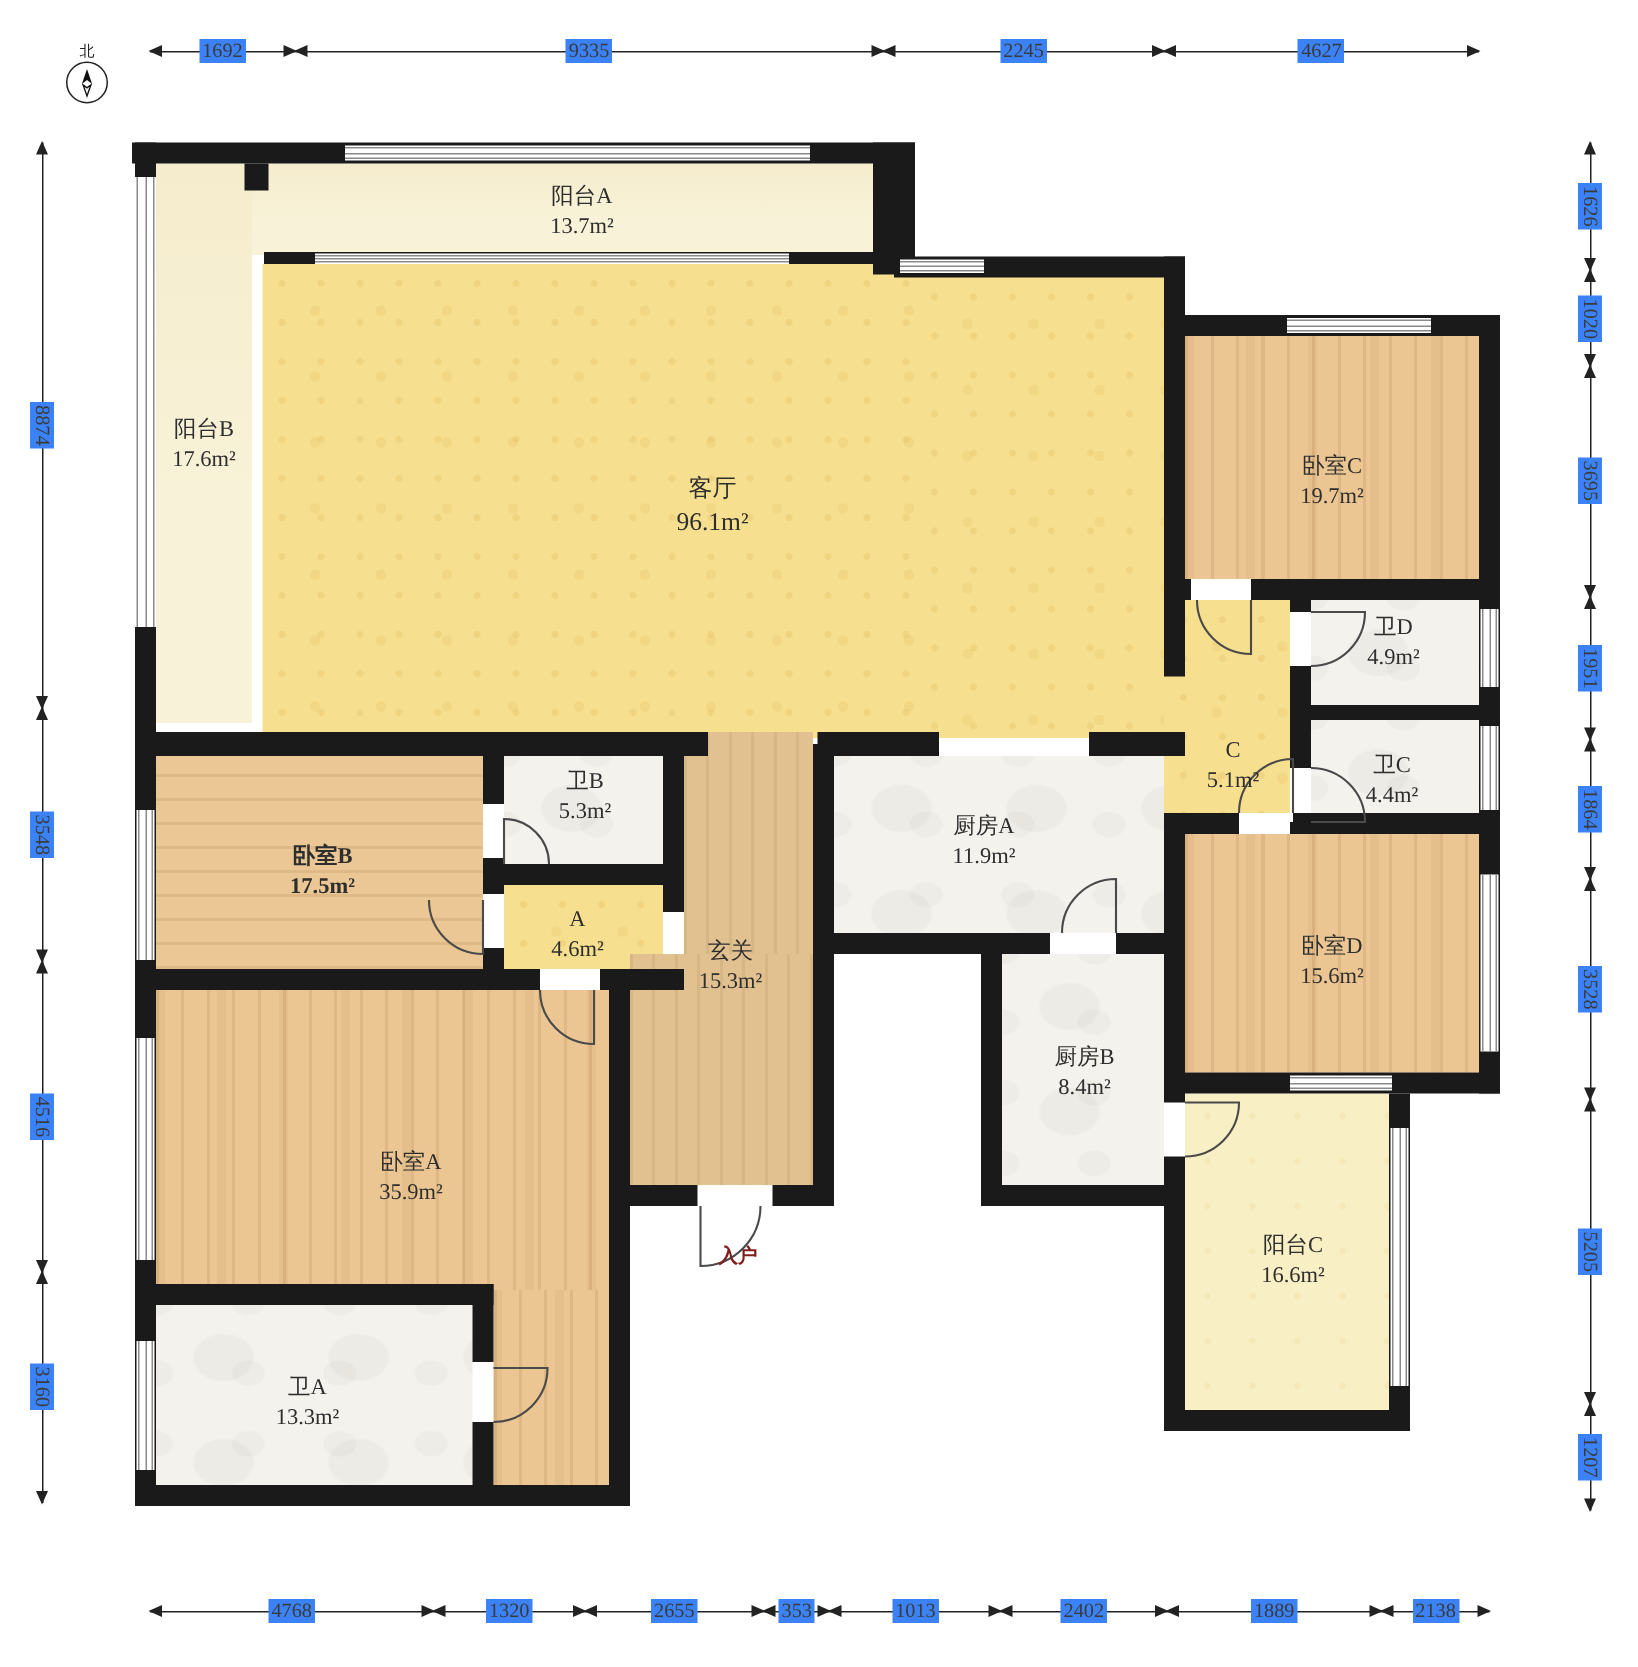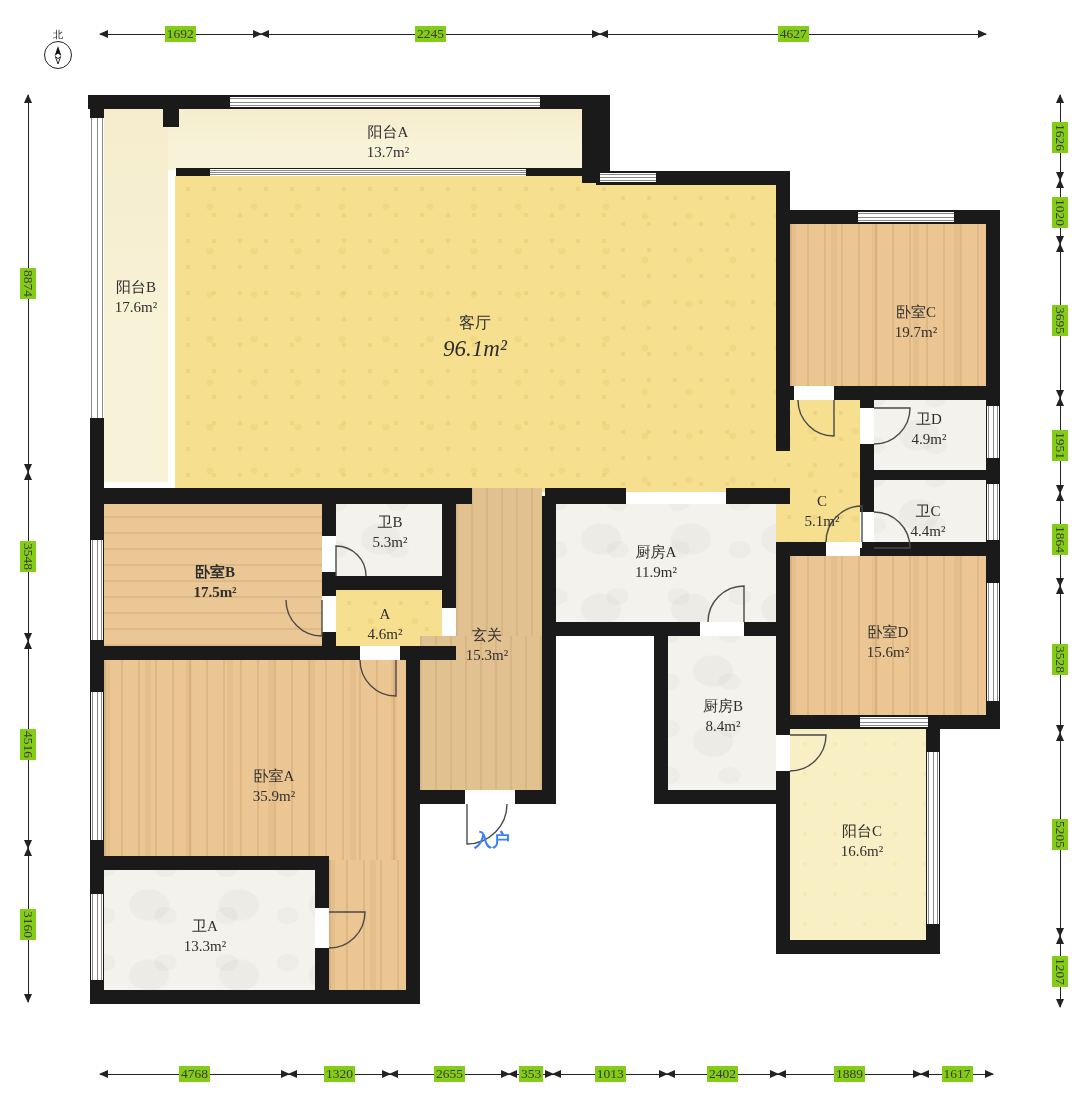--- a/index.html
+++ b/index.html
@@ -35,36 +35,36 @@
   .window.h{background-image:linear-gradient(#8a8a8a,#8a8a8a),linear-gradient(#8a8a8a,#8a8a8a),linear-gradient(#8a8a8a,#8a8a8a);
             background-size:100% 1px;background-position:0 1px,0 50%,0 calc(100% - 1px);}
   .window.v{background-image:linear-gradient(#8a8a8a,#8a8a8a),linear-gradient(#8a8a8a,#8a8a8a),linear-gradient(#8a8a8a,#8a8a8a);
             background-size:1px 100%;background-position:1px 0,50% 0,calc(100% - 1px) 0;}
   #doors{position:absolute;left:0;top:0;pointer-events:none;}
   
   .rlabel{position:absolute;transform:translate(-50%,-50%);text-align:center;color:#2e2e2e;
           font-size:15px;line-height:1.3;white-space:nowrap;}
   .rlabel .area{display:block;font-size:15px;}
   .rlabel.big{font-size:16px;}
-  .rlabel.big .area{font-size:23px;font-style:italic;}
+  .rlabel.big .area{font-size:17px;}
   #entrance-label{position:absolute;left:492px;top:828px;transform:translateX(-50%);
-          font-weight:bold;font-size:18px;color:#3b82f6;}
+          font-weight:bold;font-size:13px;color:#7f1d1d;}
   
   .dimline{position:absolute;display:flex;}
   .dimline.h{flex-direction:row;height:14px;}
   .dimline.v{flex-direction:column;width:14px;}
   .dseg{position:relative;display:flex;align-items:center;justify-content:center;}
   .dimline.h .dseg::before{content:"";position:absolute;left:0;right:0;top:50%;height:1.3px;background:#222;}
   .dimline.v .dseg::before{content:"";position:absolute;top:0;bottom:0;left:50%;width:1.3px;background:#222;}
   .ar{position:absolute;width:0;height:0;border:4.5px solid transparent;}
   .dimline.h .ar.a1{left:-1px;top:50%;transform:translateY(-50%);border-left:0;border-right:9px solid #222;}
   .dimline.h .ar.a2{right:-1px;top:50%;transform:translateY(-50%);border-right:0;border-left:9px solid #222;}
   .dimline.v .ar.a1{top:-1px;left:50%;transform:translateX(-50%);border-top:0;border-bottom:9px solid #222;}
   .dimline.v .ar.a2{bottom:-1px;left:50%;transform:translateX(-50%);border-bottom:0;border-top:9px solid #222;}
-  .dlab{position:relative;z-index:1;background:#84cc16;padding:0 2px;color:#3a3a3a;font-size:13.5px;}
+  .dlab{position:relative;z-index:1;background:#3b82f6;padding:0 2px;color:#3a3a3a;font-size:13.5px;}
   .dimline.v .dlab{writing-mode:vertical-rl;padding:2px 0;}
   
   #compass{position:absolute;left:44px;top:30px;text-align:center;}
   #compass .nchar{font-size:10px;color:#222;line-height:1;}
   #compass .circ{width:26px;height:26px;border:1.5px solid #222;border-radius:50%;margin:1px auto 0;
                  display:flex;align-items:center;justify-content:center;background:#fff;}
 </style>
 </head>
 <body>
 
@@ -79,20 +79,25 @@
       </svg>
     </div>
   </div>
 
   <div id="dim-top" class="dimline h" style="left:100px;top:27px;width:886px;">
       <div class="dseg" style="flex-grow: 1692;">
         <div class="ar a1"></div>
         <div class="ar a2"></div>
         <span class="dlab">1692</span>
       </div>
+      <div class="dseg" style="flex-grow: 9335;">
+        <div class="ar a1"></div>
+        <div class="ar a2"></div>
+        <span class="dlab">9335</span>
+      </div>
       <div class="dseg" style="flex-grow: 4031;">
         <div class="ar a1"></div>
         <div class="ar a2"></div>
         <span class="dlab">2245</span>
       </div>
       <div class="dseg" style="flex-grow: 4627;">
         <div class="ar a1"></div>
         <div class="ar a2"></div>
         <span class="dlab">4627</span>
       </div>
@@ -129,21 +134,21 @@
         <span class="dlab">2402</span>
       </div>
       <div class="dseg" style="flex-grow: 3389;">
         <div class="ar a1"></div>
         <div class="ar a2"></div>
         <span class="dlab">1889</span>
       </div>
       <div class="dseg" style="flex-grow: 1237;">
         <div class="ar a1"></div>
         <div class="ar a2"></div>
-        <span class="dlab">1617</span>
+        <span class="dlab">2138</span>
       </div>
     </div>
   <div id="dim-left" class="dimline v" style="left:21px;top:95px;height:907px;">
       <div class="dseg" style="flex-grow: 8874;">
         <div class="ar a1"></div>
         <div class="ar a2"></div>
         <span class="dlab">8874</span>
       </div>
       <div class="dseg" style="flex-grow: 3548;">
         <div class="ar a1"></div>
@@ -304,21 +309,21 @@
         <path d="M336 576 L336 546 A30 30 0 0 1 366 576" fill="none" stroke="#4a4a4a" stroke-width="1.4"></path>
         <path d="M322 600 L322 636 A36 36 0 0 1 286 600" fill="none" stroke="#4a4a4a" stroke-width="1.4"></path>
         <path d="M396 660 L396 696 A36 36 0 0 1 360 660" fill="none" stroke="#4a4a4a" stroke-width="1.4"></path>
         <path d="M329 912 L365 912 A36 36 0 0 1 329 948" fill="none" stroke="#4a4a4a" stroke-width="1.4"></path>
         <path d="M467 804 L467 844 A40 40 0 0 0 507 804" fill="none" stroke="#4a4a4a" stroke-width="1.4"></path>
       </svg>
     <div id="labels">
         <div class="rlabel" style="left: 388px; top: 142px;"><span>阳台A</span><span class="area">13.7m²</span></div>
         <div class="rlabel" style="left: 136px; top: 297px;"><span>阳台B</span><span class="area">17.6m²</span></div>
         <div class="rlabel big" style="left: 475px; top: 338px;"><span>客厅</span><span class="area">96.1m²</span></div>
-        <div class="rlabel" style="left: 888px; top: 322px; margin-left: 28px;"><span>卧室C</span><span class="area">19.7m²</span></div>
+        <div class="rlabel" style="left: 888px; top: 322px;"><span>卧室C</span><span class="area">19.7m²</span></div>
         <div class="rlabel" style="left: 929px; top: 429px;"><span>卫D</span><span class="area">4.9m²</span></div>
         <div class="rlabel" style="left: 928px; top: 521px;"><span>卫C</span><span class="area">4.4m²</span></div>
         <div class="rlabel" style="left: 822px; top: 511px;"><span>C</span><span class="area">5.1m²</span></div>
         <div class="rlabel" style="left: 656px; top: 562px;"><span>厨房A</span><span class="area">11.9m²</span></div>
         <div class="rlabel" style="left: 888px; top: 642px;"><span>卧室D</span><span class="area">15.6m²</span></div>
         <div class="rlabel" style="left: 390px; top: 532px;"><span>卫B</span><span class="area">5.3m²</span></div>
         <div class="rlabel" style="left: 215px; top: 582px; font-weight: bold;"><span>卧室B</span><span class="area">17.5m²</span></div>
         <div class="rlabel" style="left: 385px; top: 624px;"><span>A</span><span class="area">4.6m²</span></div>
         <div class="rlabel" style="left: 487px; top: 645px;"><span>玄关</span><span class="area">15.3m²</span></div>
         <div class="rlabel" style="left: 723px; top: 716px;"><span>厨房B</span><span class="area">8.4m²</span></div>

